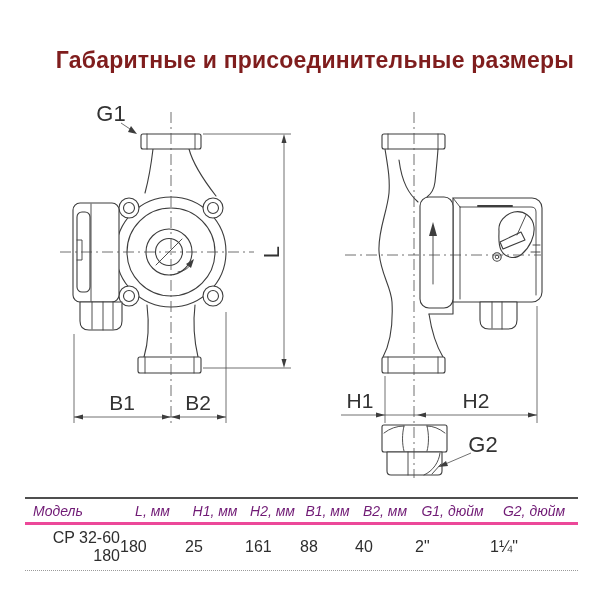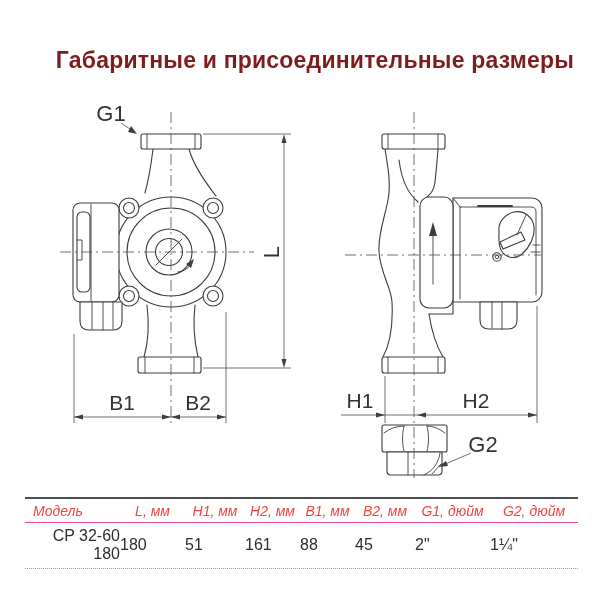--- a/index.html
+++ b/index.html
@@ -12,22 +12,22 @@
   .olw{fill:#ffffff;stroke:#3d3d3d;stroke-width:1.1;stroke-linejoin:round;}
   .thin{fill:none;stroke:#3d3d3d;stroke-width:.9;stroke-linecap:round;}
   .dim{fill:none;stroke:#4d4d4d;stroke-width:.8;}
   .cl{fill:none;stroke:#4d4d4d;stroke-width:.8;stroke-dasharray:11 4 2 4;}
   .ah{fill:#3d3d3d;stroke:none;}
   .dimtxt{fill:#333;font-family:"Liberation Sans",sans-serif;font-size:21px;}
   
   .tblwrap{position:absolute;left:25px;top:497px;width:553px;
            border-top:2px solid #4f4f4f;border-bottom:1.6px dotted #9a9a9a;}
   table{border-collapse:collapse;table-layout:fixed;width:553px;color:#2e2e2e;}
-  th{font-style:italic;font-weight:400;font-size:14px;color:#ef4444;
-     border-bottom:1px solid #ec4899;padding:4px 0 3px 0;text-align:center;}
+  th{font-style:italic;font-weight:400;font-size:14px;color:#701a75;
+     border-bottom:3px solid #ec4899;padding:4px 0 3px 0;text-align:center;}
   td{font-size:16px;padding:4px 0 5px 0;text-align:left;}
   th:first-child{text-align:left;padding-left:8px;}
   td:first-child{text-align:right;padding-left:0;}
 </style>
 </head>
 <body>
 
 <div class="page">
   <div class="title">Габаритные и присоединительные размеры</div>
 
@@ -177,23 +177,23 @@
           <th>B1, мм</th>
           <th>B2, мм</th>
           <th>G1, дюйм</th>
           <th>G2, дюйм</th>
         </tr>
       </thead>
       <tbody>
         <tr>
           <td>CP 32-60 180</td>
           <td>180</td>
-          <td>51</td>
+          <td>25</td>
           <td>161</td>
           <td>88</td>
-          <td>45</td>
+          <td>40</td>
           <td>2"</td>
           <td>1¼"</td>
         </tr>
       </tbody>
     </table>
   </div>
 </div>
 
 </body></html>

